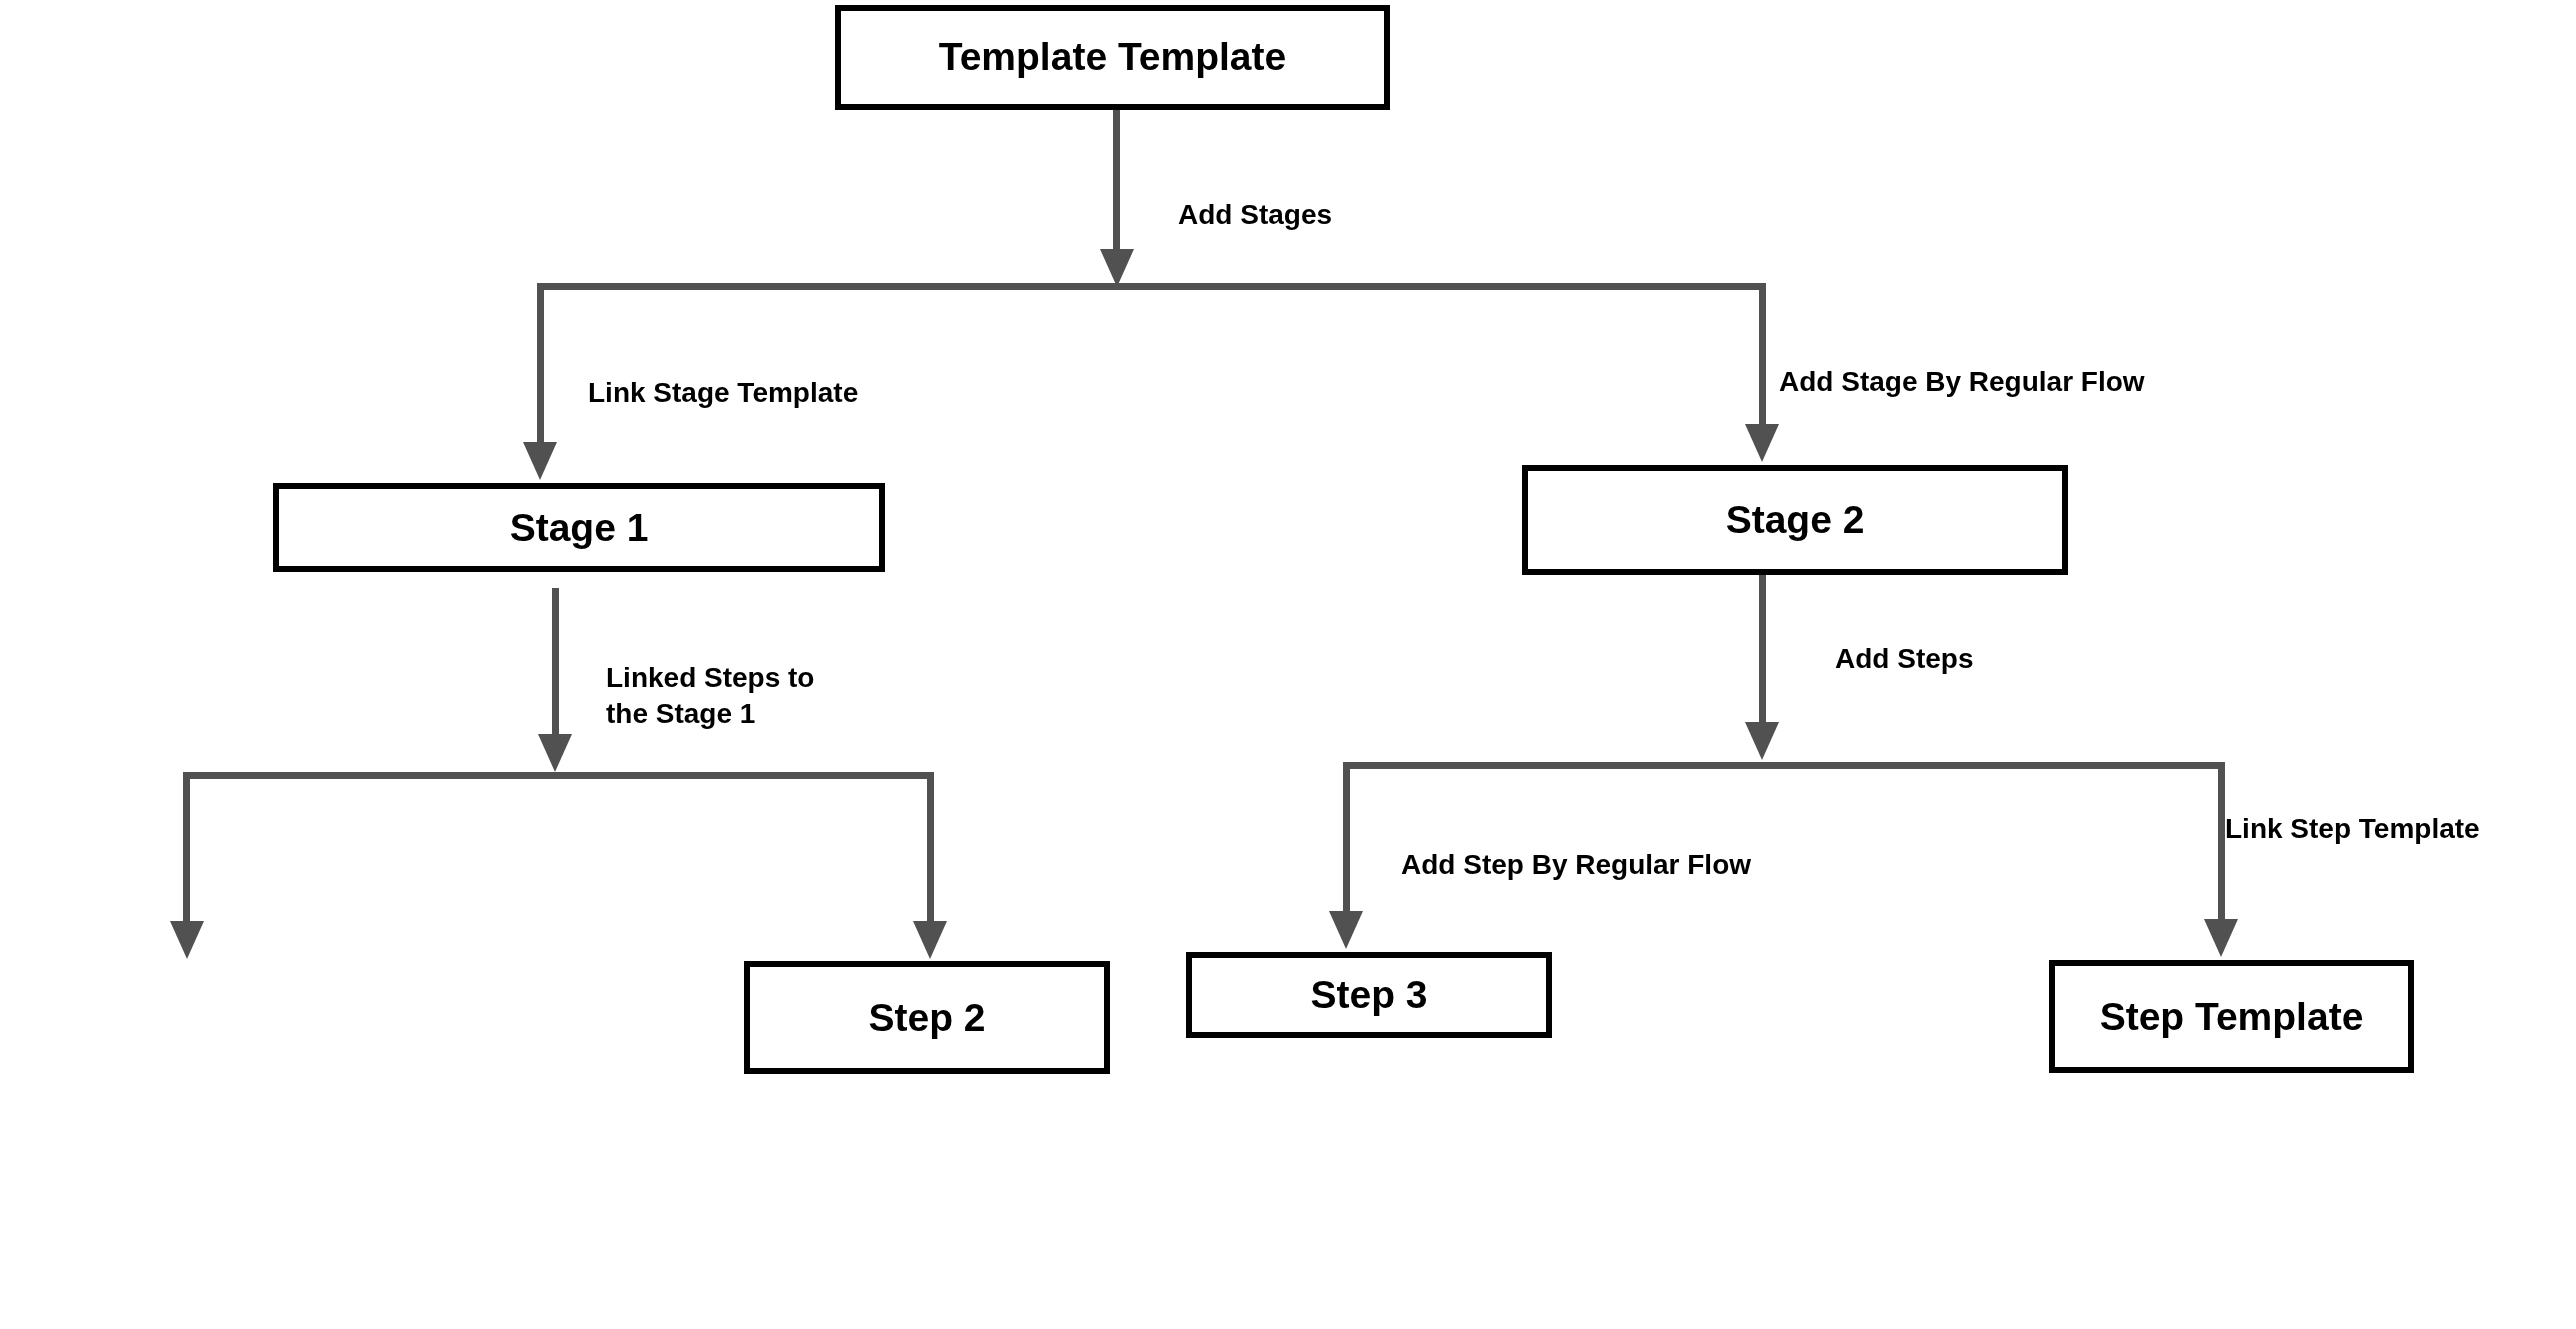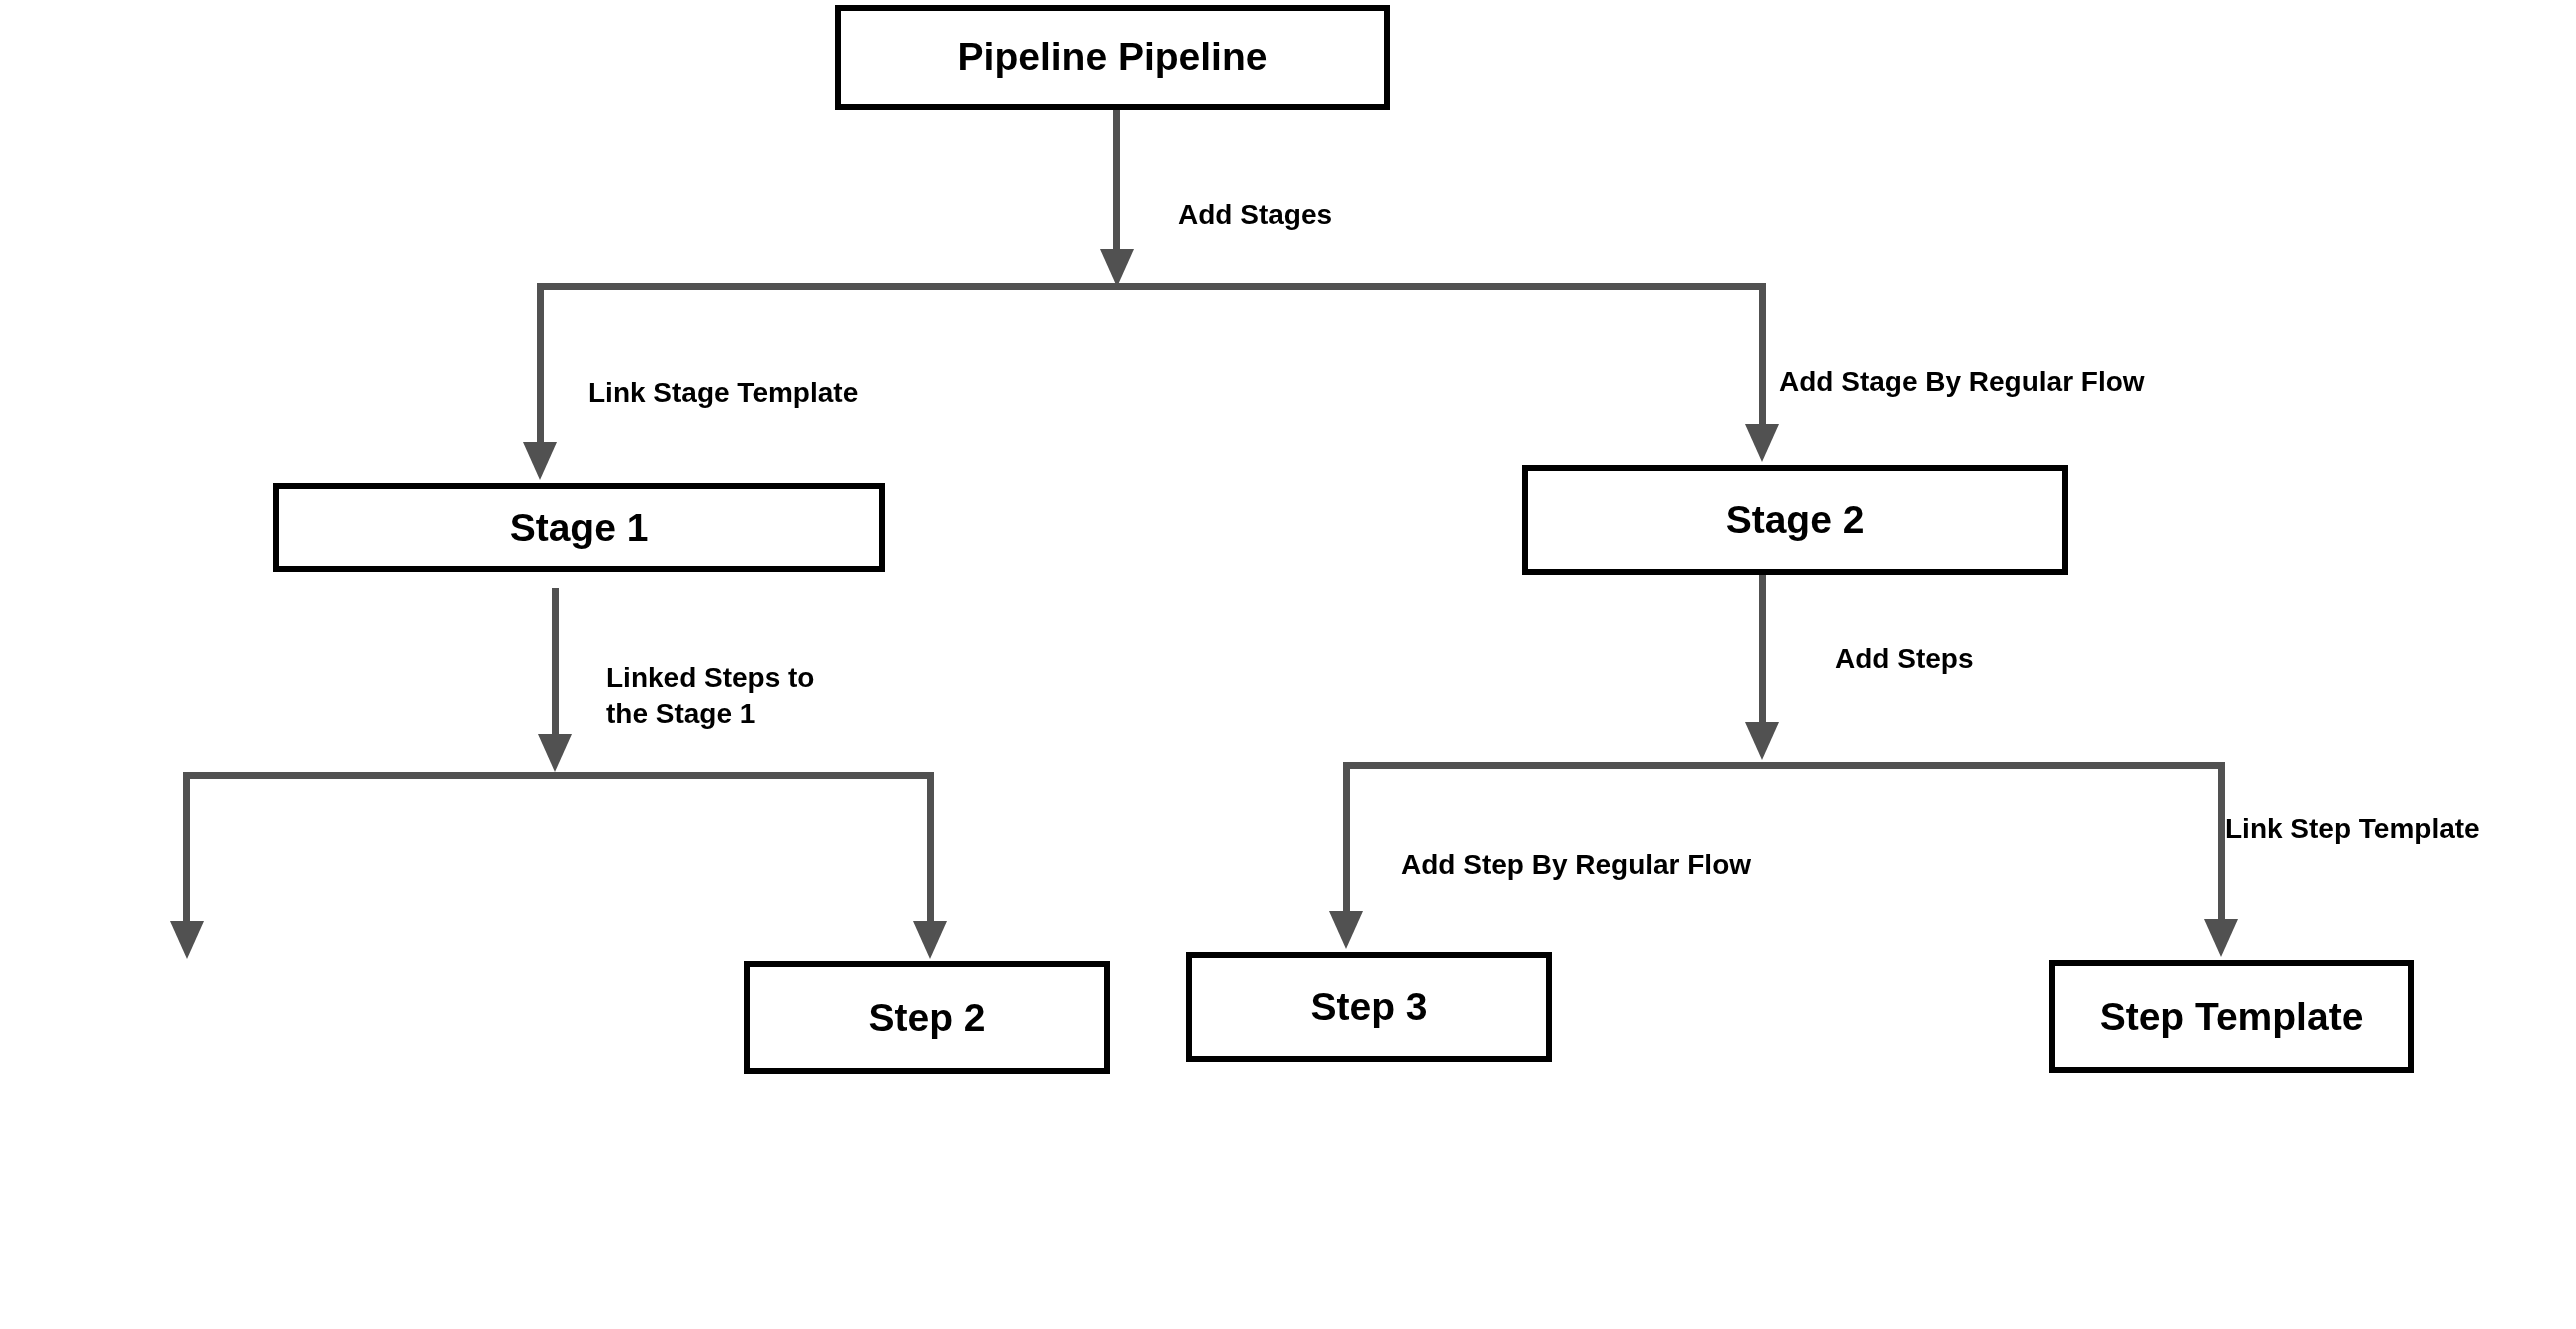--- a/index.html
+++ b/index.html
@@ -90,37 +90,37 @@
   <div class="edge-label" style="left:1178px; top:197px;">Add Stages</div>
   <div class="edge-label" style="left:1779px; top:364px;">Add Stage By Regular Flow</div>
   <div class="edge-label" style="left:588px; top:375px;">Link Stage Template</div>
   <div class="edge-label" style="left:606px; top:660px;">Linked Steps to
 the Stage 1</div>
   <div class="edge-label" style="left:1835px; top:641px;">Add Steps</div>
   <div class="edge-label" style="left:1401px; top:847px;">Add Step By Regular Flow</div>
   <div class="edge-label" style="left:2225px; top:811px;">Link Step Template</div>
 
   <div class="node" style="left:835px; top:4.9px; width:555px; height:105px;">
-    <span>Pipeline Pipeline</span>
+    <span>Template Template</span>
   </div>
 
   <div class="node" style="left:273px; top:483px; width:612px; height:89px;">
     <span>Stage 1</span>
   </div>
 
   <div class="node" style="left:1522px; top:465px; width:546px; height:110px;">
     <span>Stage 2</span>
   </div>
 
 
   <div class="node" style="left:744px; top:961px; width:366px; height:113px;text-align:right;">
     <span>Step 2</span>
   </div>
 
-  <div class="node" style="left:1186px; top:952px; width:366px; height:110px;">
+  <div class="node" style="left:1186px; top:952px; width:366px; height:86px;">
     <span>Step 3</span>
   </div>
 
   <div class="node" style="left:2049px; top:960px; width:365px; height:113px;">
     <span>Step Template</span>
   </div>
 
 </div>
 
 

